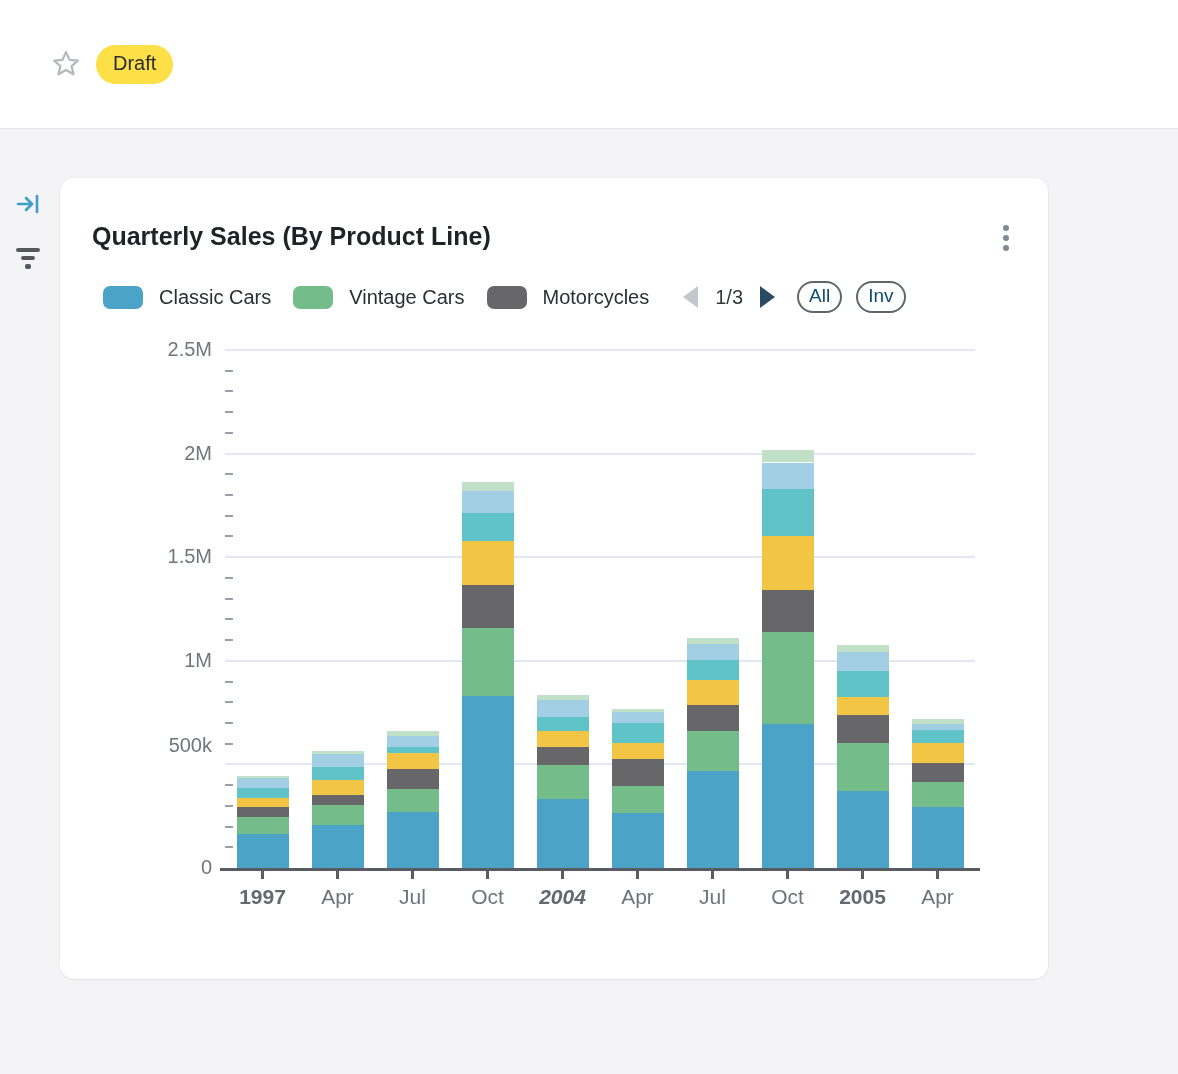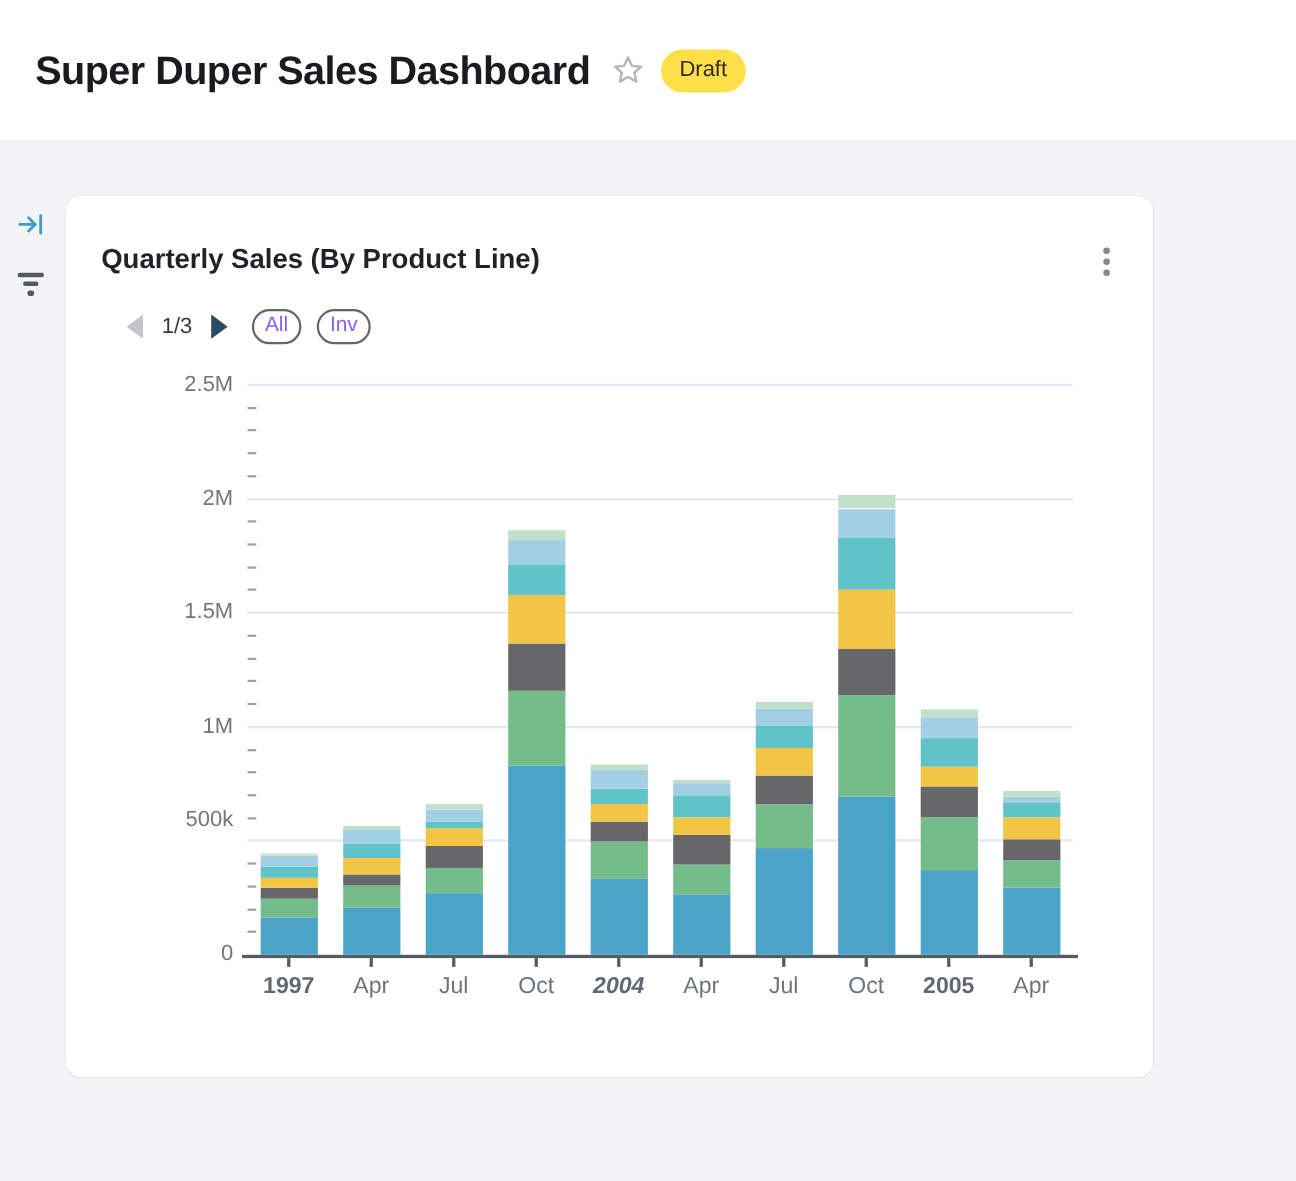--- a/index.html
+++ b/index.html
@@ -45,40 +45,39 @@
   .legend-item { display:flex; align-items:center; margin-right:22px; cursor:pointer; }
   .swatch { width:40px; height:23px; border-radius:7px; display:inline-block; }
   .legend-label { margin-left:16px; font-size:20px; color:#2b2f34; }
   .pager { display:flex; align-items:center; margin-left:12px; }
   .tri { width:0; height:0; border-top:11px solid transparent; border-bottom:11px solid transparent; cursor:pointer; }
   .tri-left  { border-right:15px solid #c3c6cb; }
   .tri-right { border-left:15px solid #2b4a63; }
   .pager-label { font-size:20px; color:#34383d; margin:0 17px; }
   .legend-btn {
     margin-left:14px; border:2px solid #60666c; border-radius:17px;
-    background:#ffffff; font-size:19px; color:#8b5cf6;
+    background:#ffffff; font-size:19px; color:#0c4a6e;
     padding:2px 10px 4px; cursor:pointer; font-family:inherit;
   }
   .legend-btn.first { margin-left:22px; }
   
   .chart-canvas { position:absolute; left:0; top:172px; width:988px; height:600px; }
   .gridline { position:absolute; height:2px; background:#e3e7f1; }
   .minortick { position:absolute; height:2px; width:8px; background:#9aa0a9; }
   .axisline { position:absolute; height:3px; background:#585b61; }
   .ylabel { position:absolute; width:150px; text-align:right; font-size:20px; color:#71767e; }
   .xtick { position:absolute; width:3px; height:8px; background:#585b61; }
   .xlabel { position:absolute; text-align:center; font-size:21px; color:#6f747c; }
   .xlabel.bold { font-weight:700; color:#64696f; }
   .seg { position:absolute; }
 </style>
 </head>
 <body>
 
 <header class="app-header">
-  <h1 class="page-title">Super Duper Sales Dashboard</h1>
   <span class="star-btn">
     <svg width="30" height="30" viewBox="0 0 24 24" fill="none" stroke="#b5b8be" stroke-width="1.8" stroke-linejoin="round">
       <path d="M12 2.6l2.9 6.1 6.6.6-5 4.4 1.5 6.5L12 16.8 6 20.2l1.5-6.5-5-4.4 6.6-.6z"></path>
     </svg>
   </span>
   <span class="draft-badge">Draft</span>
 </header>
 
 <div class="side-icon icon-expand">
   <svg width="28" height="28" viewBox="0 0 28 28" fill="none" stroke="#3d9fc4" stroke-width="2.6" stroke-linecap="round" stroke-linejoin="round">
@@ -97,20 +96,34 @@
 
 <section class="card">
   <h2 class="card-title">Quarterly Sales (By Product Line)</h2>
   <div class="kebab">
     <i></i>
       <i></i>
       <i></i>
   </div>
 
   <div class="legend-row">
+    <div style="display:flex;align-items:center;">
+        <div class="legend-item">
+          <span class="swatch" style="background: rgb(75, 163, 199);"></span>
+          <span class="legend-label">Classic Cars</span>
+        </div>
+        <div class="legend-item">
+          <span class="swatch" style="background: rgb(116, 189, 139);"></span>
+          <span class="legend-label">Vintage Cars</span>
+        </div>
+        <div class="legend-item">
+          <span class="swatch" style="background: rgb(103, 103, 106);"></span>
+          <span class="legend-label">Motorcycles</span>
+        </div>
+      </div>
     <div class="pager">
       <span class="tri tri-left"></span>
       <span class="pager-label">1/3</span>
       <span class="tri tri-right"></span>
     </div>
     <button class="legend-btn first">All</button>
     <button class="legend-btn">Inv</button>
   </div>
 
   <div class="chart-canvas">

